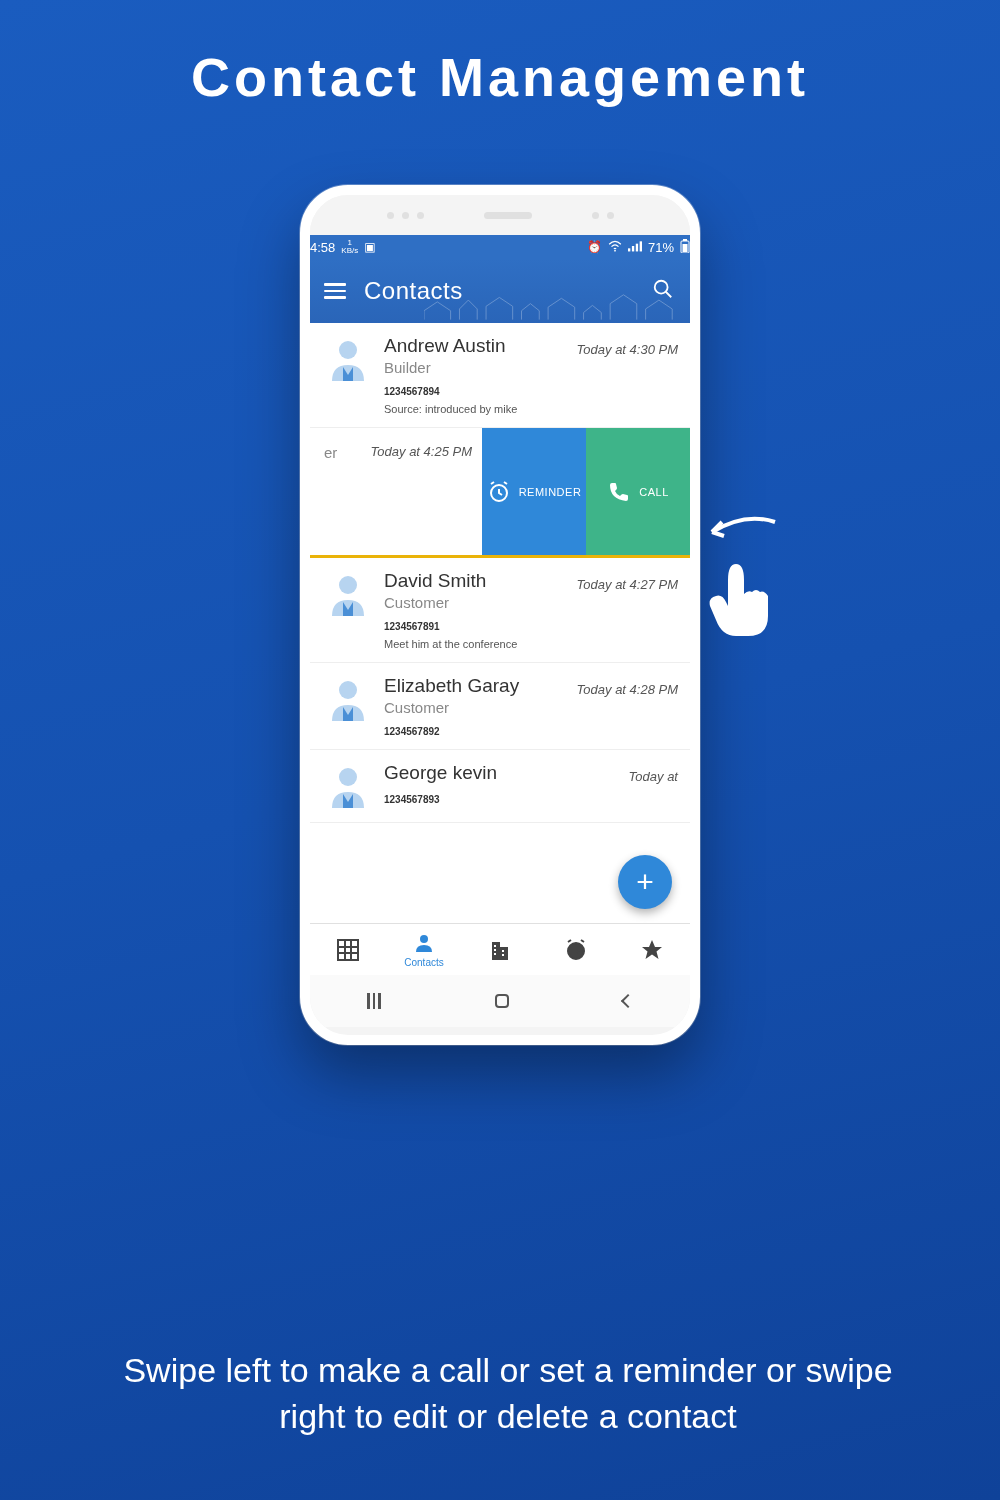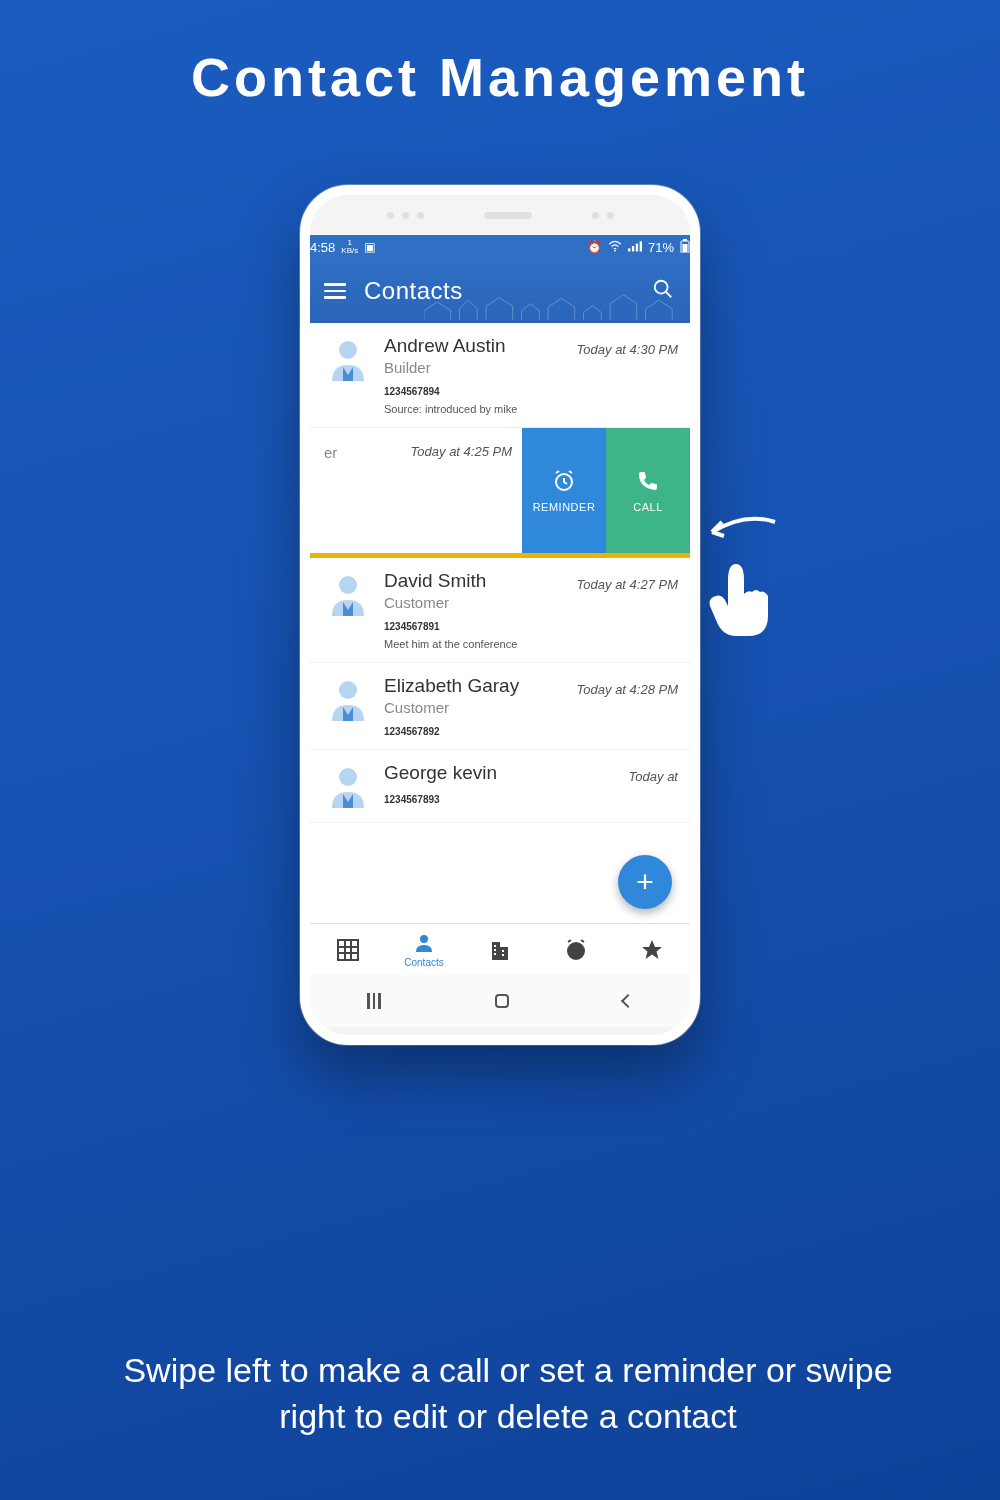--- a/index.html
+++ b/index.html
@@ -114,34 +114,34 @@
   .role{ font-size:15px; color:#888; margin-top:2px; }
   .phone-num{ font-size:10px; color:#333; margin-top:10px;font-weight:bold; }
   .note{ font-size:11px; color:#555; margin-top:6px; }
 
   
   .row.swiped {
     height: 130px;
     padding:0;
     display:flex;
     align-items:stretch;
-    border-bottom:5px solid #eab308;
+    border-bottom:3px solid #eab308;
   }
   .swiped-content{
     flex:1;
     display:flex;
     align-items:flex-start;
     justify-content:space-between;
     padding:16px 10px 0 14px;
   }
   .swiped-content .er{ font-size:15px; color:#888; }
   .action-btn{
-    width:84px;
-    display:flex;
-    flex-direction:column;
+    width:104px;
+    display:flex;
+    flex-direction:row;
     align-items:center;
     justify-content:center;
     gap:8px;
     color:#fff;
     font-size:11px;
     letter-spacing:0.5px;
   }
   .action-reminder{ background:#2f88d9; }
   .action-call{ background:#3eb489; }
   .action-btn svg{ width:24px;height:24px;fill:none;stroke:#fff;stroke-width:2; }

